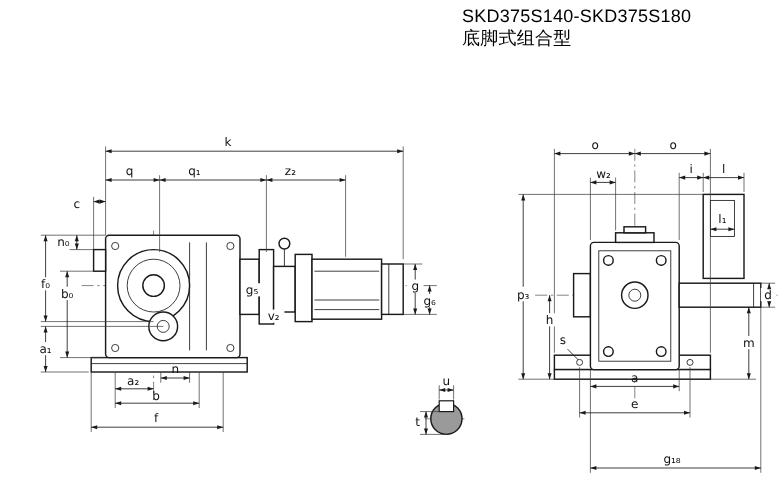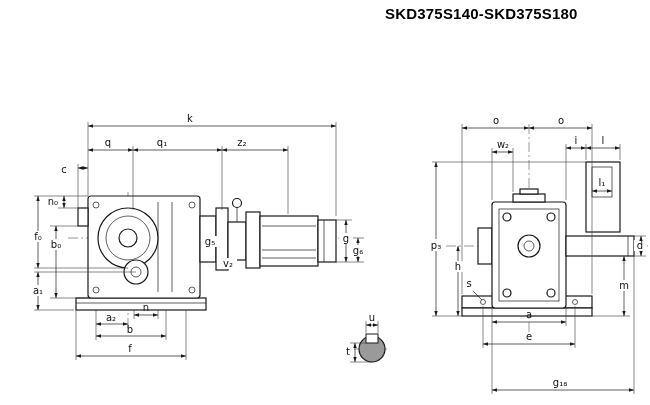--- a/index.html
+++ b/index.html
@@ -2,37 +2,38 @@
 <html><head>
 <meta charset="utf-8">
 <style>
   html,body{margin:0;padding:0;}
   body{
     width:650px;height:405px;position:relative;background:#ffffff;overflow:hidden;
     font-family:"Liberation Sans","DejaVu Sans",sans-serif;
   }
   .title{
     position:absolute;left:385px;top:4px;color:#000;
-    font-size:15px;font-weight:700;line-height:19px;letter-spacing:.2px;
+    font-size:15px;font-weight:400;line-height:19px;letter-spacing:.2px;
   }
   svg{position:absolute;left:0;top:0;}
   .out2{fill:#ffffff;stroke:#1a1a1a;stroke-width:1.2;}
   .thin{fill:none;stroke:#1a1a1a;stroke-width:0.7;}
   .ext{stroke:#3a3a3a;stroke-width:0.6;}
   .dim{stroke:#1a1a1a;stroke-width:0.7;}
   .cl{stroke:#555;stroke-width:0.6;stroke-dasharray:10 3 2 3;fill:none;}
   .lbl{font:10px "DejaVu Sans",sans-serif;fill:#111;text-anchor:middle;}
   .lblE{text-anchor:end;}
   .bg{fill:#ffffff;}
 </style>
 </head>
 <body>
 
 <div class="title">
   <div>SKD375S140-SKD375S180</div>
+  <div>底脚式组合型</div>
 </div>
 
 <svg width="650" height="405" viewBox="0 0 650 405">
 
   <g>
     <line class="cl" x1="68" y1="238" x2="348" y2="238"></line>
     <line class="cl" x1="128" y1="192" x2="128" y2="330"></line>
 
     <rect class="out2" x="76" y="298" width="130" height="12"></rect>
     <line class="thin" x1="76" y1="303" x2="206" y2="303"></line>

